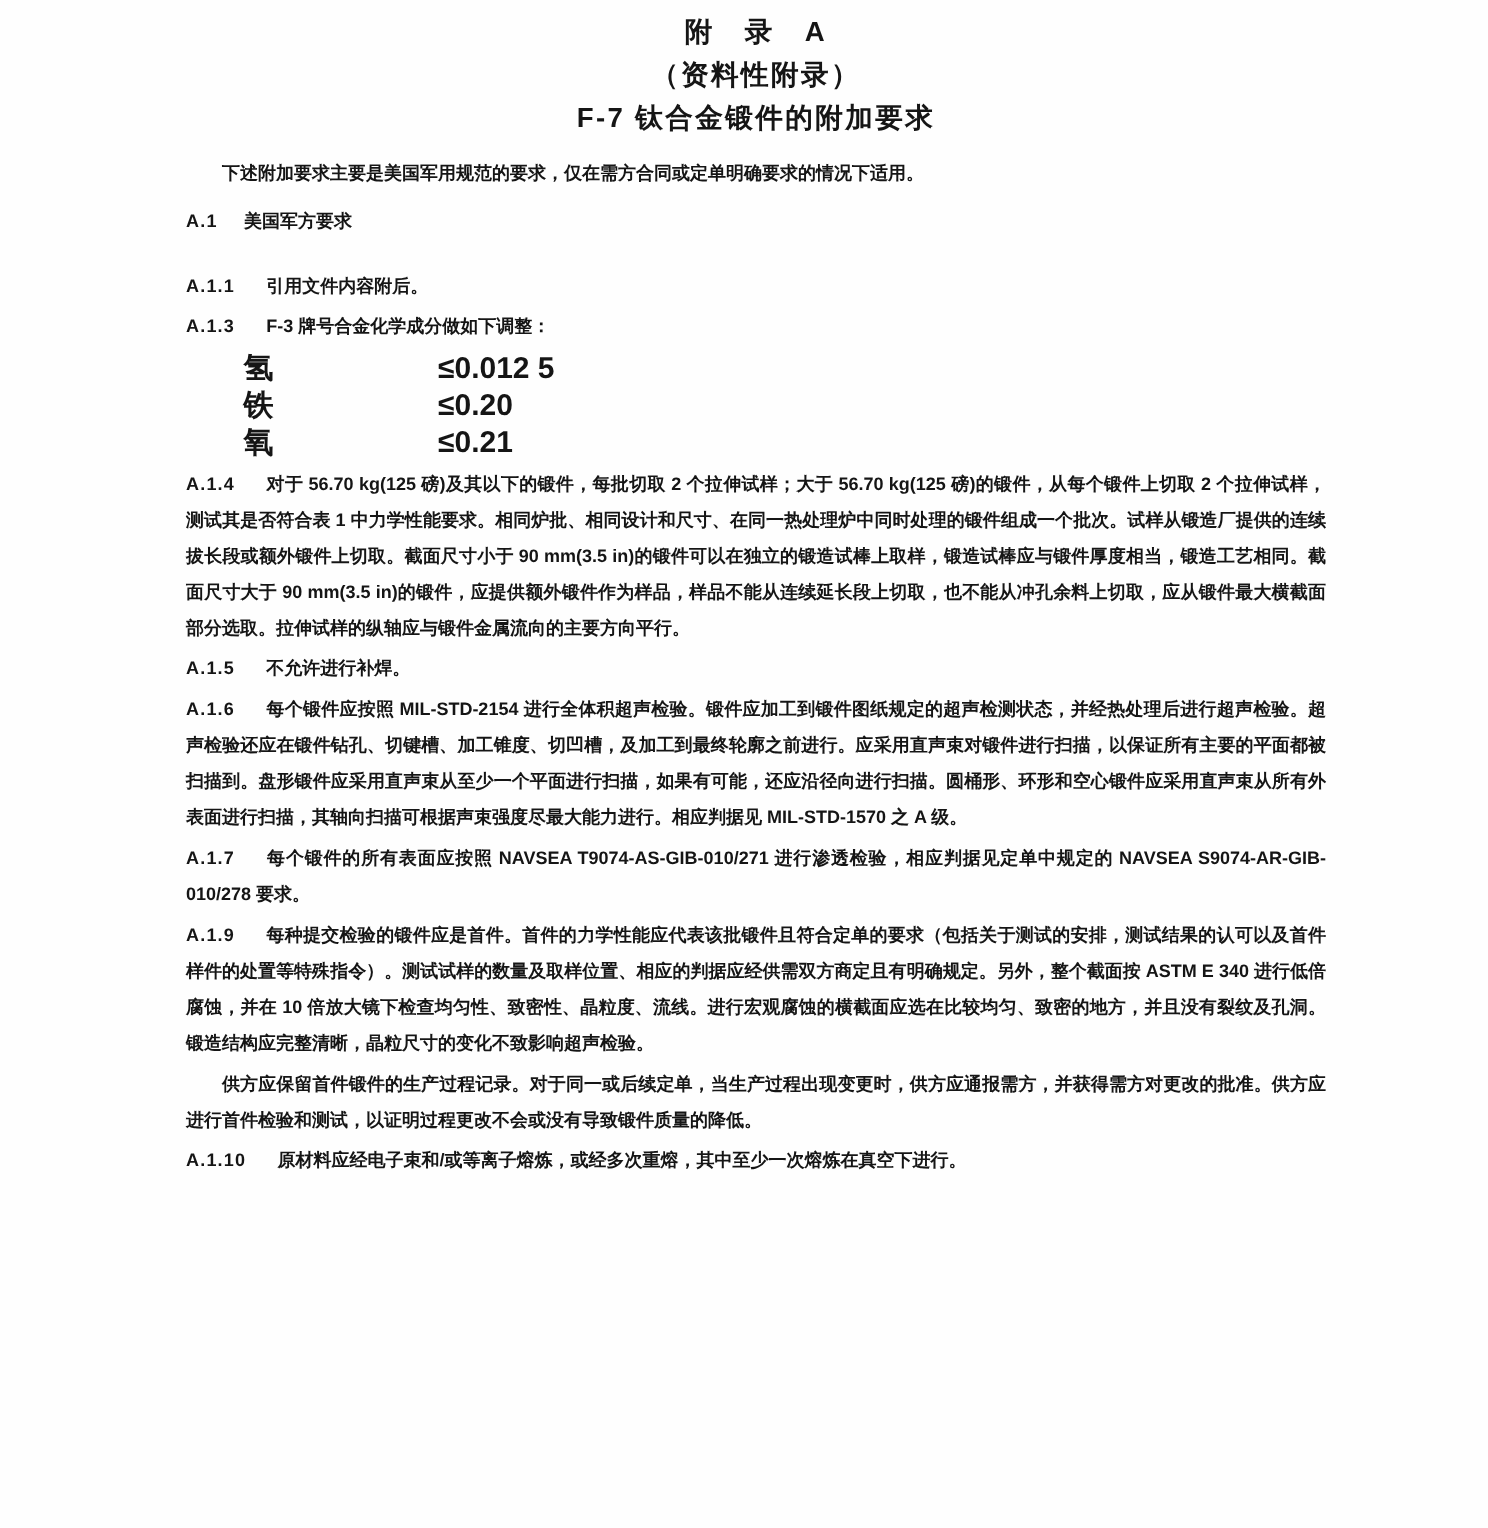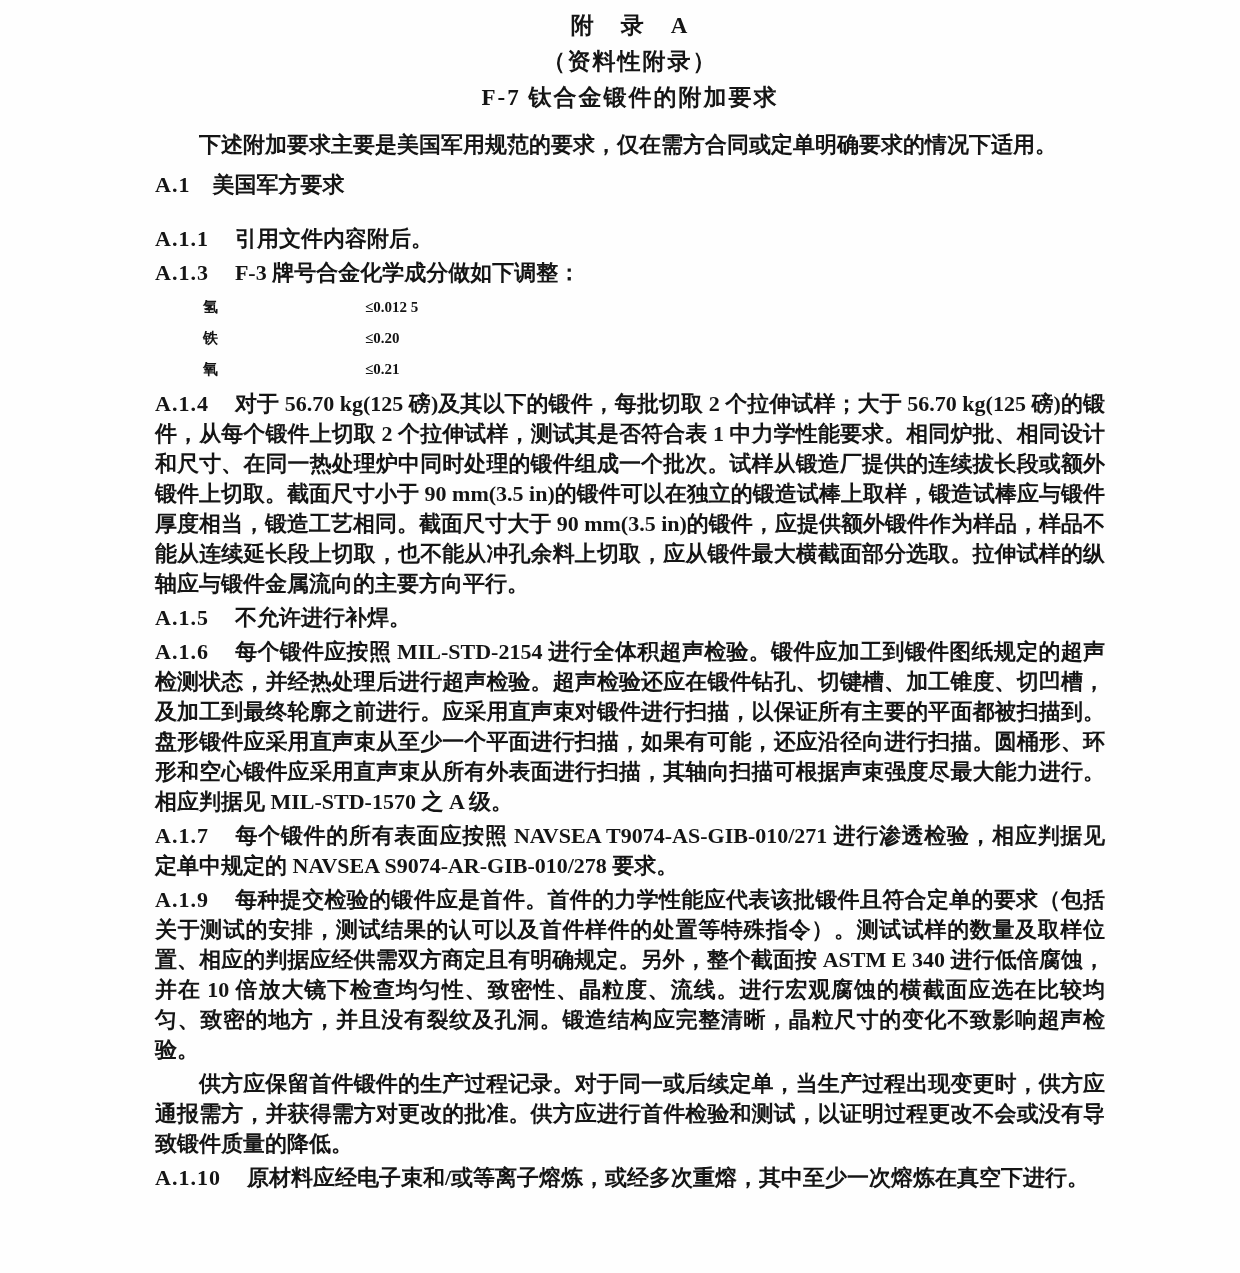--- a/index.html
+++ b/index.html
@@ -6,61 +6,61 @@
     margin: 0;
     padding: 0;
     background: #ffffff;
   }
   .page {
     position: relative;
     width: 1240px;
     height: 1273px;
     background: #fefefe;
     color: #151515;
-    font-family: Liberation Serif, serif;
+    font-family: Liberation Sans, sans-serif;
     overflow: hidden;
     box-sizing: border-box;
   }
   .content {
     padding: 8px 135px 0 155px;
   }
   .titles {
     text-align: center;
     margin-bottom: 14px;
   }
   .titles div {
     font-weight: 700;
     font-size: 23px;
     line-height: 36px;
     letter-spacing: 2px;
   }
   p {
     margin: 4px 0;
-    font-size: 22px;
+    font-size: 15px;
     line-height: 30px;
     font-weight: 600;
     text-align: justify;
   }
   p.indent { text-indent: 2em; }
   .lbl {
     font-weight: 700;
     margin-right: 26px;
     letter-spacing: 1px;
     white-space: nowrap;
   }
   .sec-head {
     font-weight: 700;
     margin: 10px 0 24px 0;
   }
   .sec-head .lbl { margin-right: 22px; }
   .chem {
     margin: 2px 0 2px 48px;
   }
   .chem-row {
-    font-size: 15px;
+    font-size: 25px;
     line-height: 31px;
     font-weight: 600;
   }
   .chem-row .el {
     display: inline-block;
     width: 162px;
     font-weight: 700;
   }
   .chem-row .lim { font-weight: 600; }
 </style>

